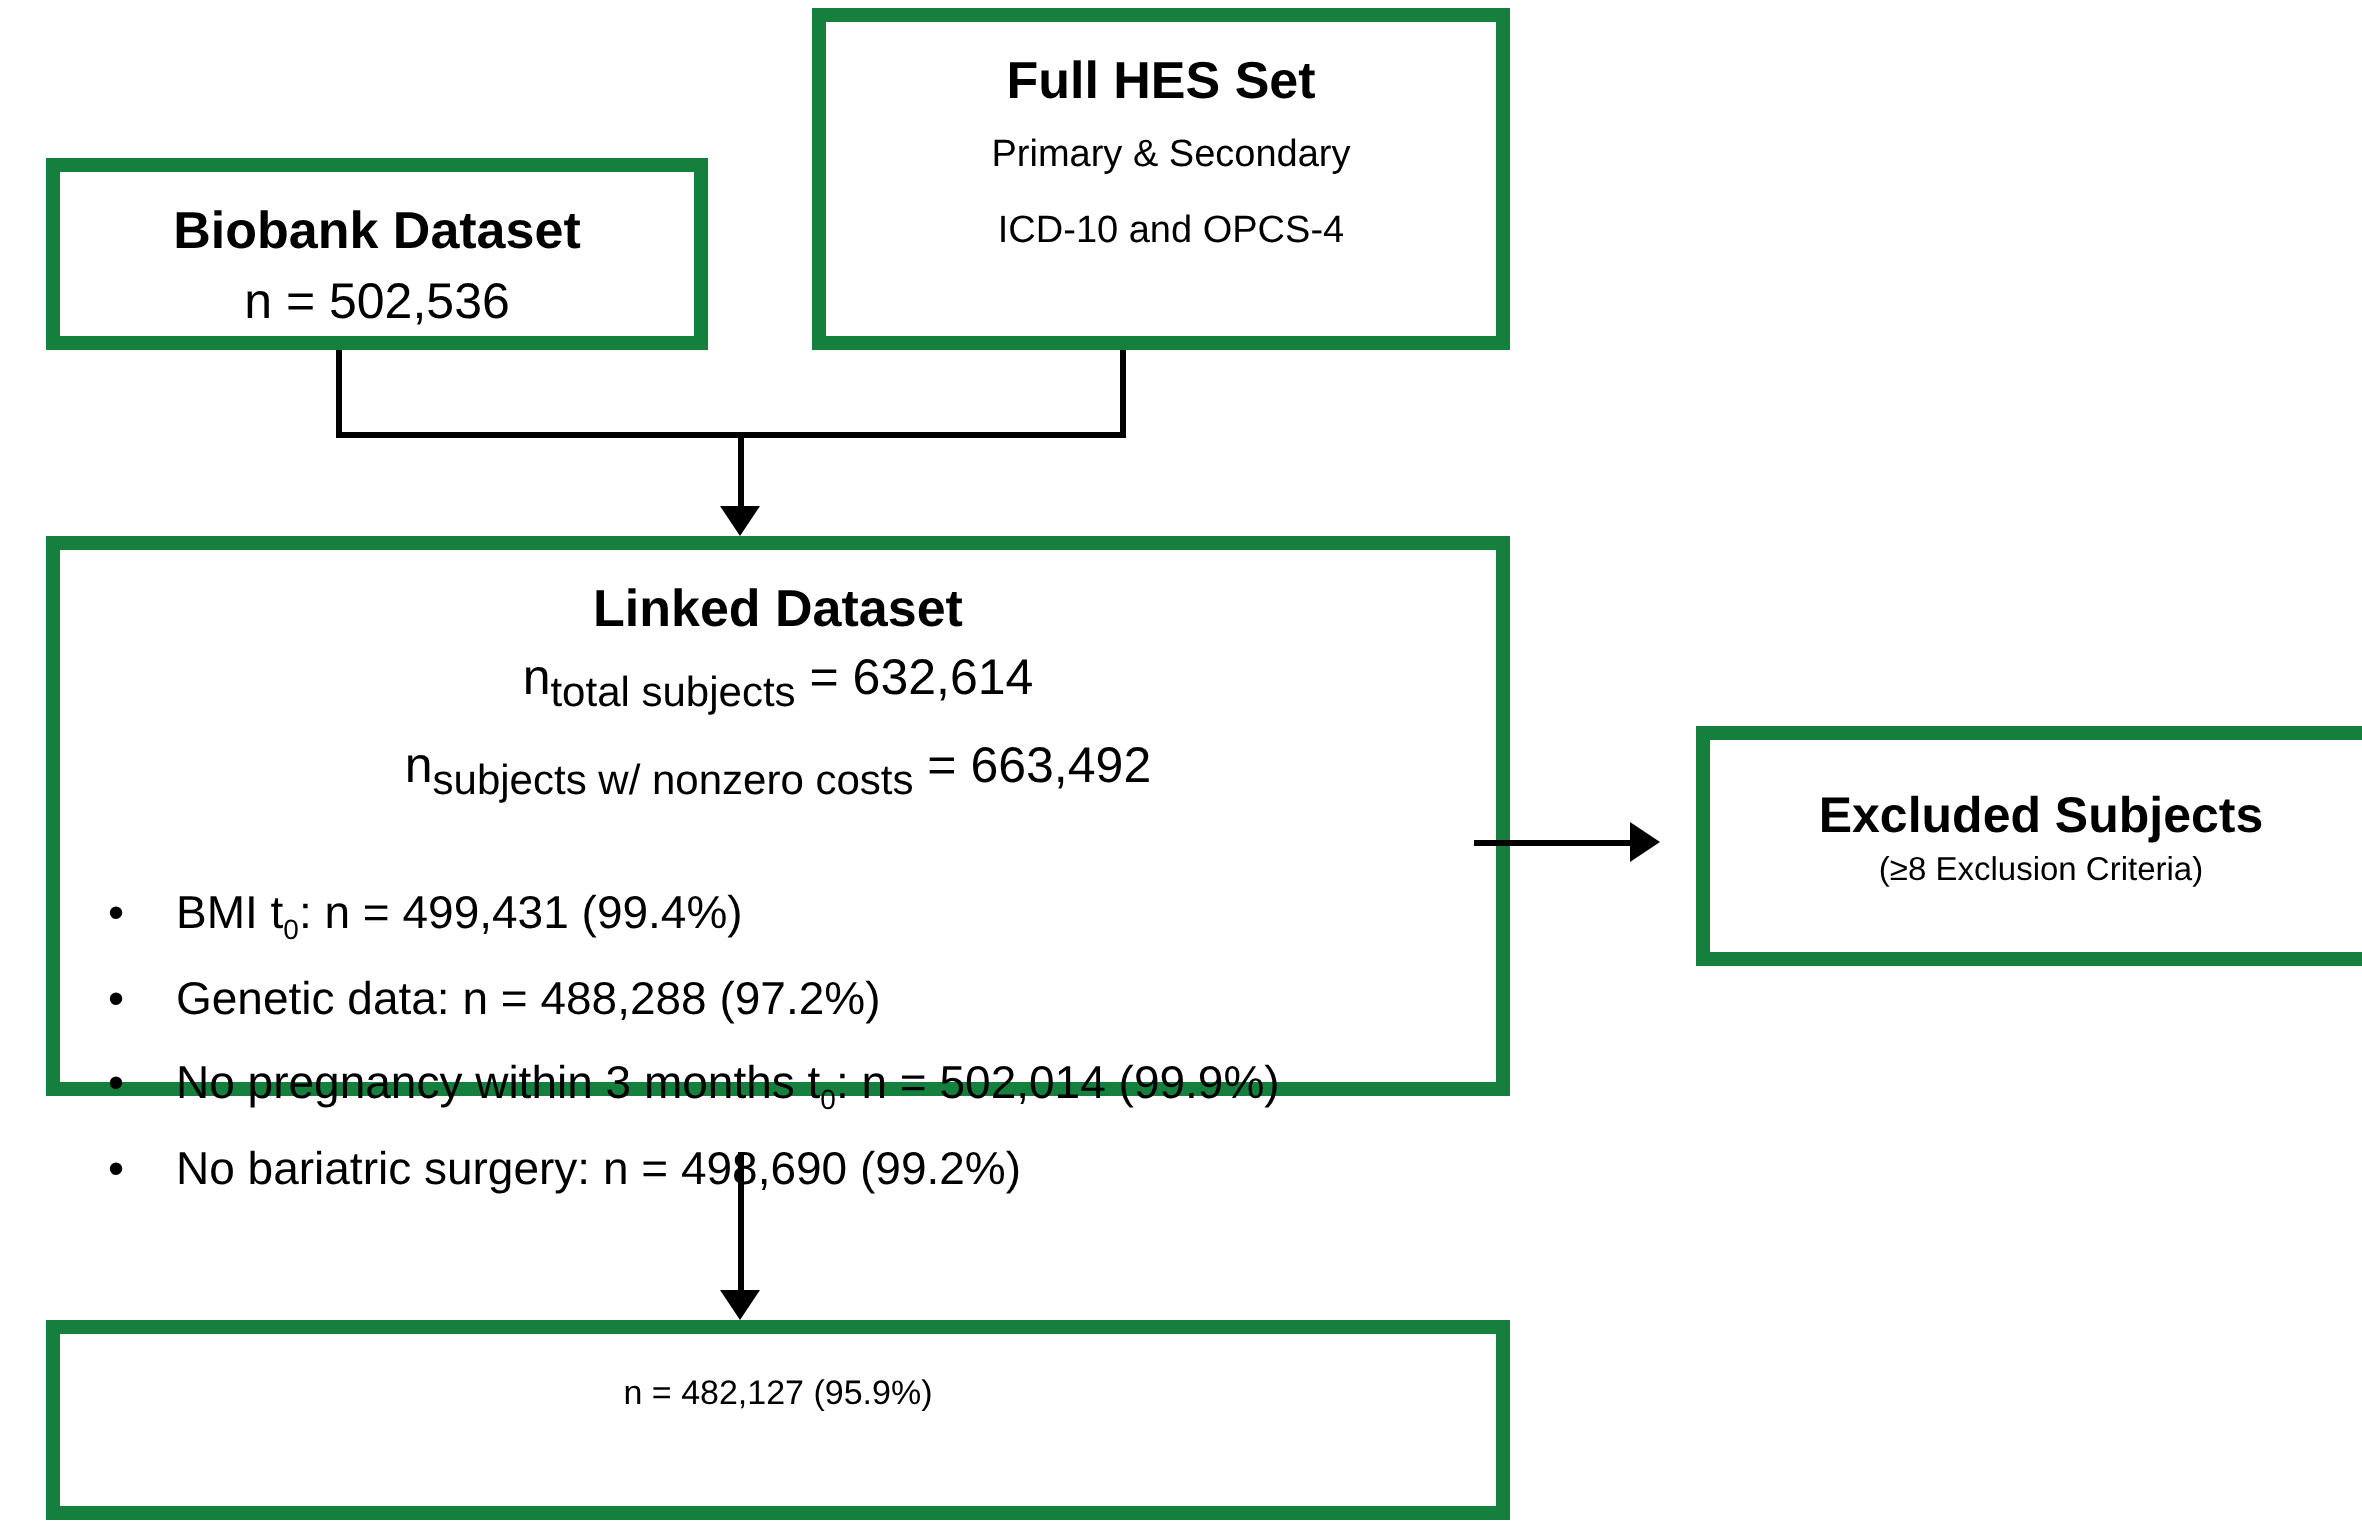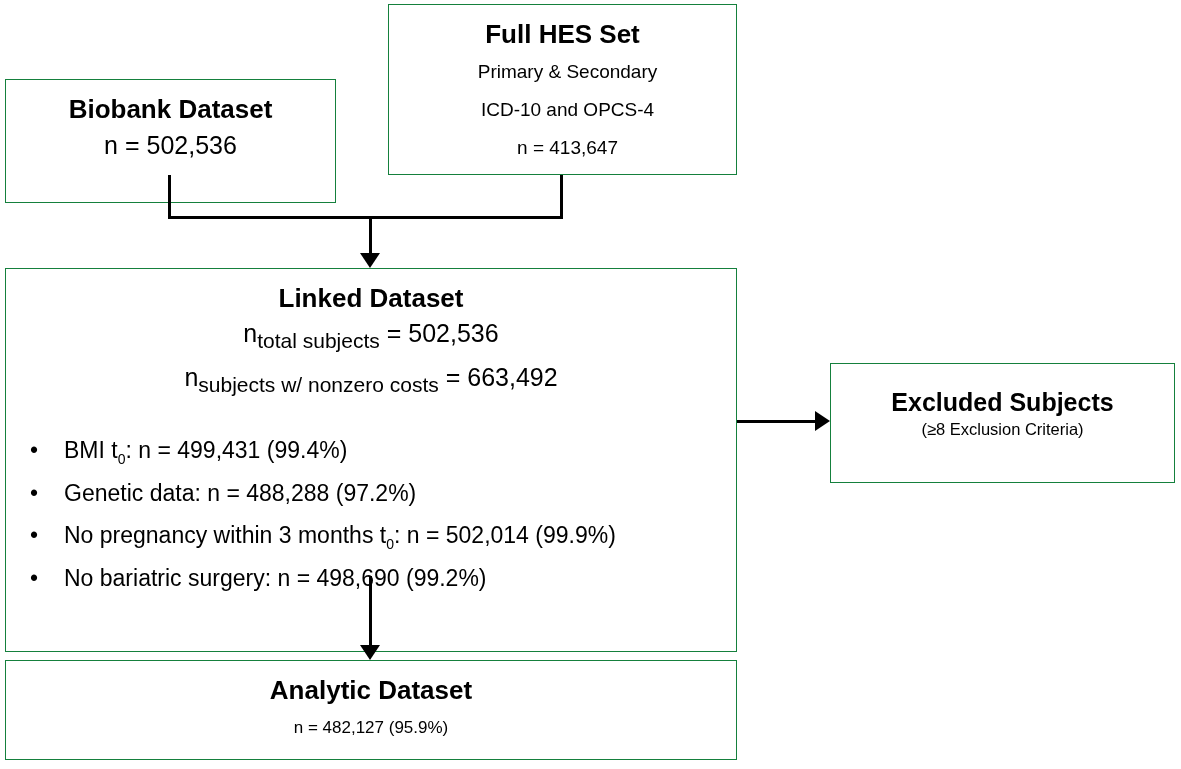--- a/index.html
+++ b/index.html
@@ -8,50 +8,51 @@
     position:relative;
     width:1181px; height:769px;
     background:#ffffff;
     font-family:"Liberation Sans", sans-serif;
     color:#000000;
     overflow:hidden;
   }
   .node {
     position:absolute;
     background:#ffffff;
-    border:1px solid #15803d;
+    border:7px solid #15803d;
     text-align:center;
+    margin-left:18px;
   }
   .node-title { font-weight:700; }
   .line { position:absolute; background:#000000; }
   .arrow-down {
     position:absolute; width:0; height:0;
     border-left:10px solid transparent;
     border-right:10px solid transparent;
     border-top:15px solid #000000;
   }
   .arrow-right {
     position:absolute; width:0; height:0;
     border-top:10px solid transparent;
     border-bottom:10px solid transparent;
     border-left:15px solid #000000;
   }
 
   
-  #biobank { left:5px; top:79px; width:331px; height:124px; padding-top:11px; }
+  #biobank { left:5px; top:79px; width:331px; height:96px; padding-top:11px; }
   #biobank .node-title { font-size:26px; line-height:36px; }
   #biobank .n-line { font-size:25px; line-height:36px; }
 
   
   #hes { left:388px; top:4px; width:349px; height:171px; padding-top:10px; }
   #hes .node-title { font-size:26px; line-height:38px; }
   #hes .body-line { font-size:19px; line-height:38px;padding-left:10px; }
 
   
-  #linked { left:5px; top:268px; width:732px; height:384px; }
+  #linked { left:5px; top:268px; width:732px; height:280px; }
   #linked .node-title { font-size:26px; line-height:33px; margin-top:13px; }
   #linked .n-sub-line { font-size:25px; line-height:37px; }
   #linked sub { font-size:21px; }
   #linked ul { list-style:none; margin-top:30px; text-align:left; }
   #linked li { font-size:23px; line-height:34px; display:flex; }
   #linked li sub { font-size:14px; }
   .bullet-marker {
     display:inline-block; width:34px; margin-left:24px;
     flex:0 0 auto; font-size:23px;
   }
@@ -86,32 +87,31 @@
 
   <div class="node" id="biobank">
     <div class="node-title">Biobank Dataset</div>
     <div class="n-line">n = 502,536</div>
   </div>
 
   <div class="node" id="hes">
     <div class="node-title">Full HES Set</div>
     <div class="body-line">Primary &amp; Secondary</div>
     <div class="body-line">ICD-10 and OPCS-4</div>
-    <div class="body-line">n = 413,647</div>
   </div>
 
   <div class="line" id="stub-biobank"></div>
   <div class="line" id="stub-hes"></div>
   <div class="line" id="merge-h"></div>
   <div class="line" id="drop-center"></div>
   <div class="arrow-down" id="arrow-linked"></div>
 
   <div class="node" id="linked">
     <div class="node-title">Linked Dataset</div>
-    <div class="n-sub-line"><span>n</span><sub>total subjects</sub><span> = 502,536</span></div>
+    <div class="n-sub-line"><span>n</span><sub>total subjects</sub><span> = 632,614</span></div>
     <div class="n-sub-line"><span>n</span><sub>subjects w/ nonzero costs</sub><span> = 663,492</span></div>
     <ul>
       <li>
         <span class="bullet-marker">•</span>
         <span class="bullet-text"><span>BMI t</span><sub>0</sub><span>: n = 499,431 (99.4%)</span></span>
       </li>
       <li>
         <span class="bullet-marker">•</span>
         <span class="bullet-text"><span>Genetic data: n = 488,288 (97.2%)</span><sub></sub><span></span></span>
       </li>
@@ -131,17 +131,16 @@
 
   <div class="node" id="excluded">
     <div class="node-title">Excluded Subjects</div>
     <div class="subtitle">(≥8 Exclusion Criteria)</div>
   </div>
 
   <div class="line" id="drop-analytic"></div>
   <div class="arrow-down" id="arrow-analytic"></div>
 
   <div class="node" id="analytic">
-    <div class="node-title">Analytic Dataset</div>
     <div class="n-line">n = 482,127 (95.9%)</div>
   </div>
 
 </div>
 
 </body></html>

